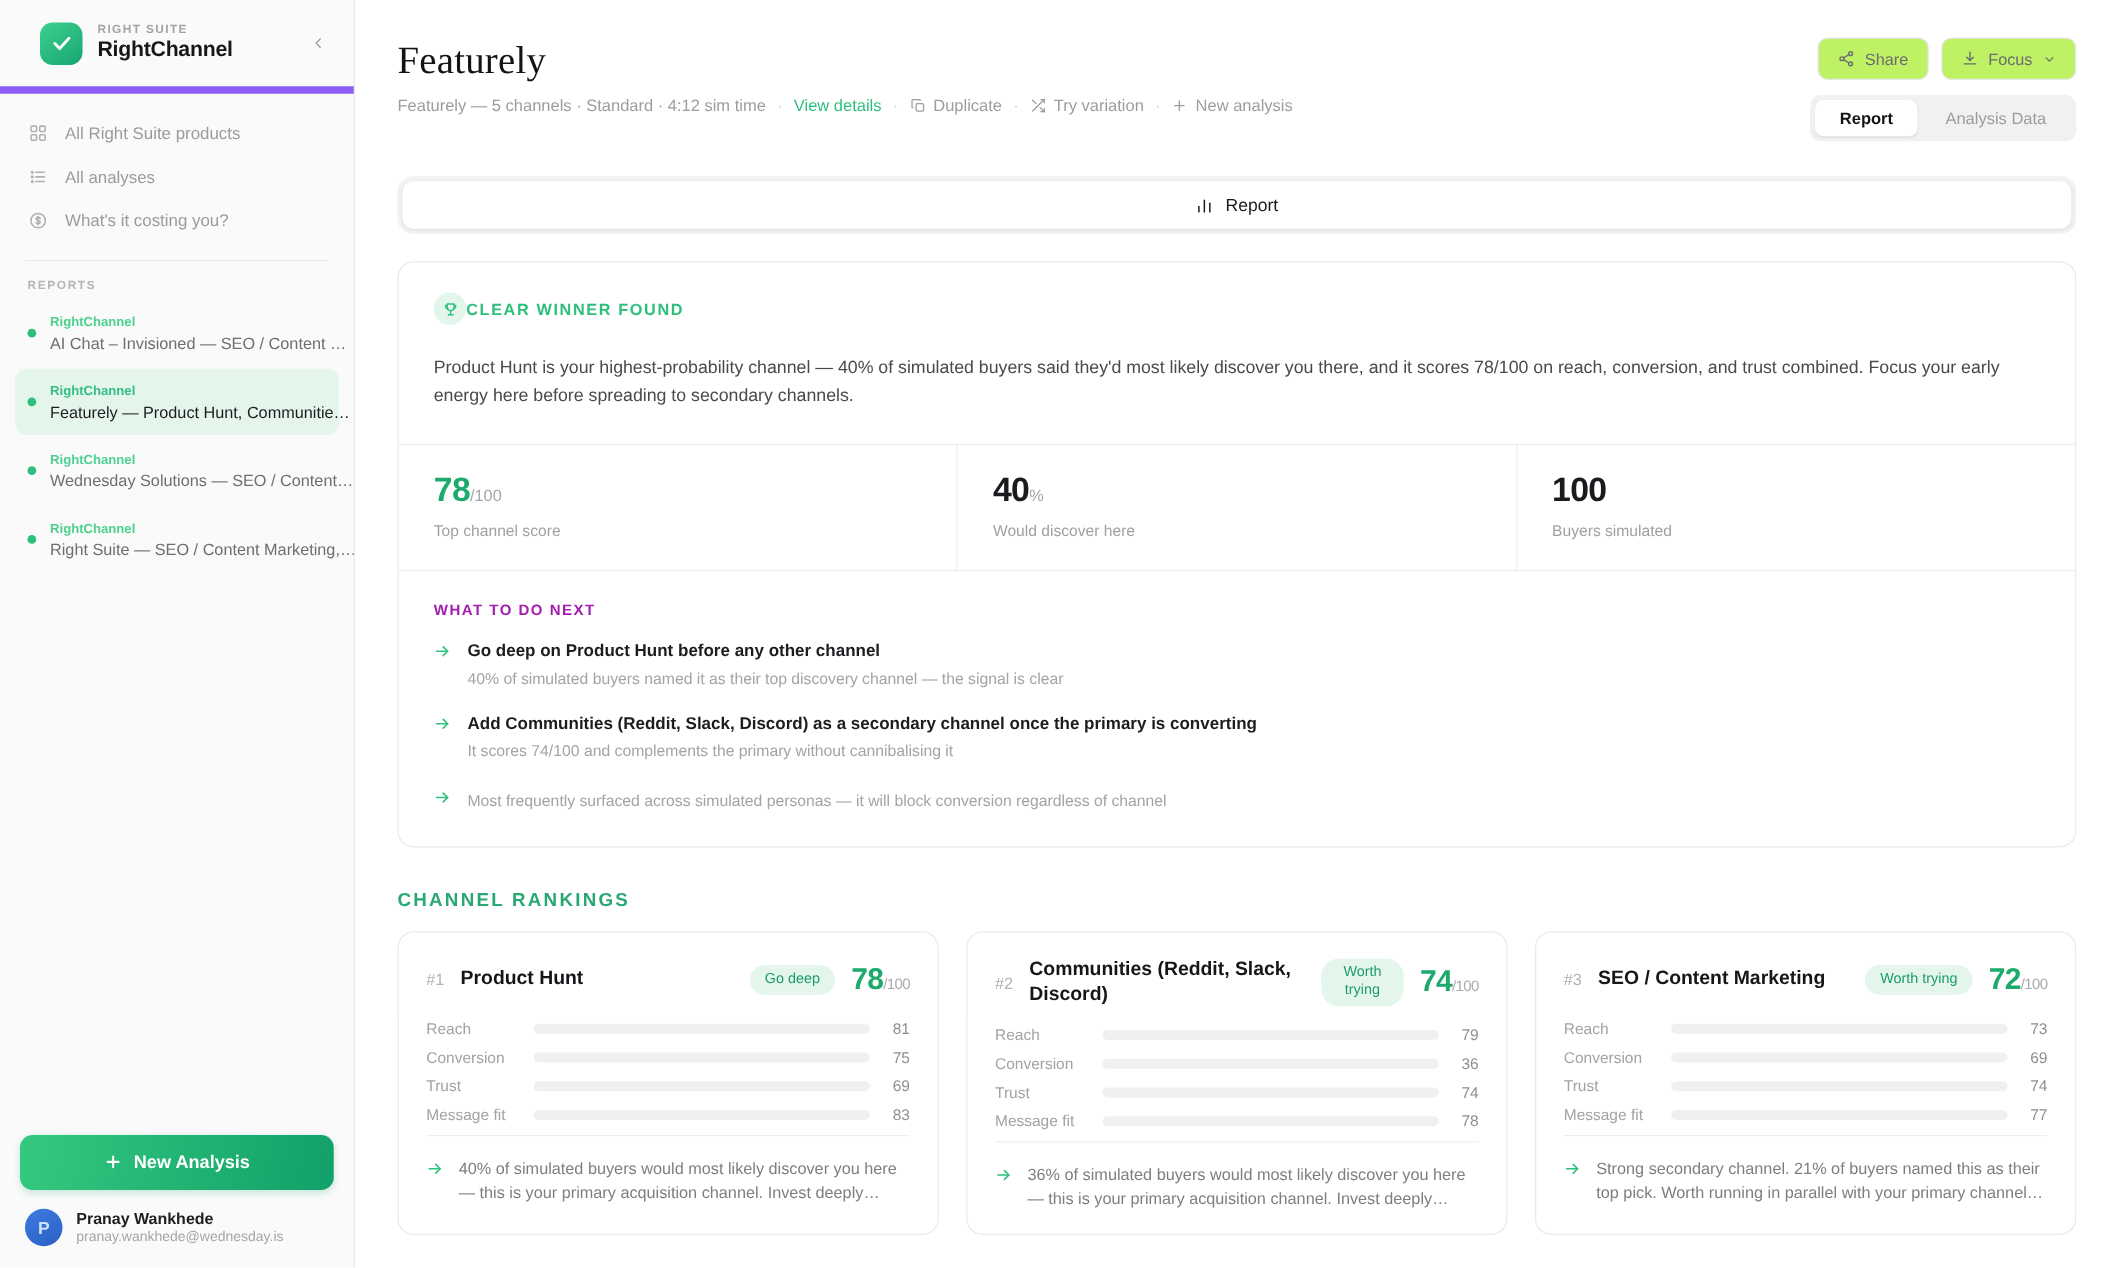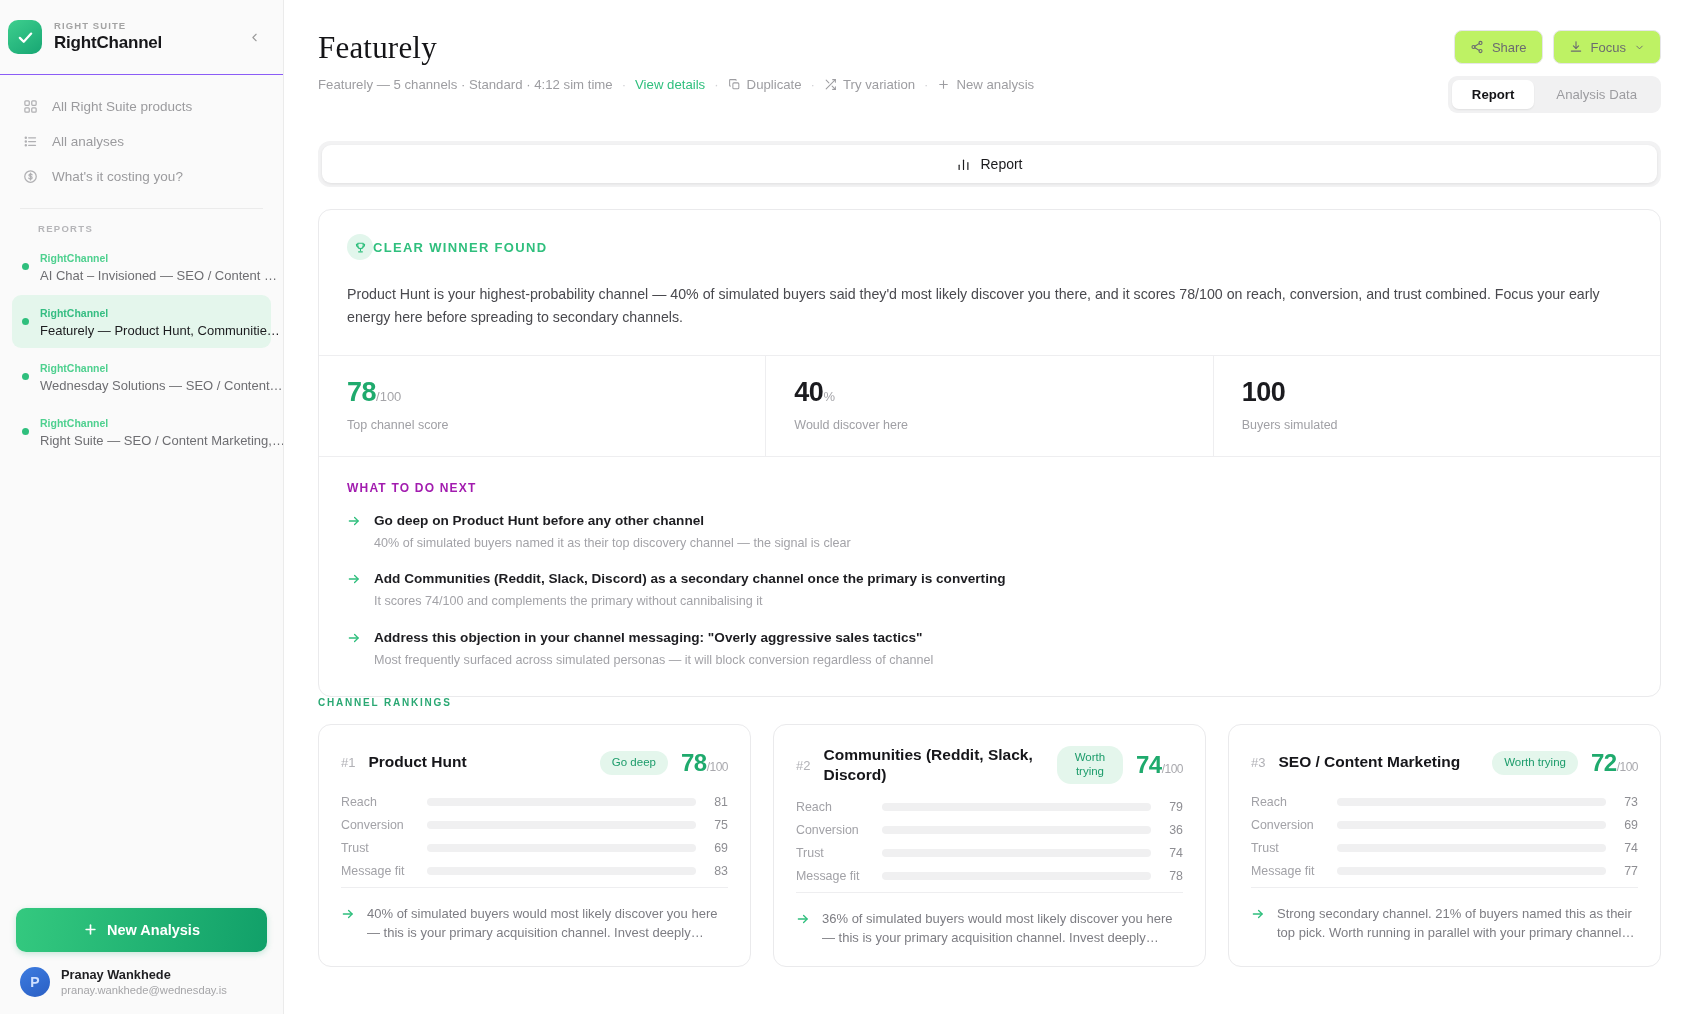--- a/index.html
+++ b/index.html
@@ -15,22 +15,22 @@
   
   .sidebar {
     width: 284px; min-width: 284px; height: 1014px;
     background: #fafafa;
     border-right: 1px solid #ebebeb;
     display: flex; flex-direction: column;
     position: relative;
   }
   .sb-head {
     display: flex; align-items: center; gap: 12px;
-    padding: 20px 18px 20px 8px;
-    border-bottom: 1px solid #8b5cf6;
+    padding: 20px 18px 20px 32px;
+    border-bottom: 6px solid #8b5cf6;
     height: 75px;
   }
   .logo-tile {
     width: 34px; height: 34px; border-radius: 10px;
     background: linear-gradient(145deg, #3ecf8e 0%, #17a673 100%);
     display: flex; align-items: center; justify-content: center;
     flex: 0 0 auto;
   }
   .logo-tile svg { display: block; }
   .sb-brand { flex: 1 1 auto; line-height: 1.1; }
@@ -48,21 +48,21 @@
   .sb-nav-item {
     display: flex; align-items: center; gap: 13px;
     padding: 9px 10px; border-radius: 8px; cursor: pointer;
     color: #9b9b9e; font-size: 13.5px;
   }
   .sb-nav-ico { width: 17px; height: 17px; display: flex; align-items: center; justify-content: center; color: #b0b0b3; }
 
   .sb-divider { height: 1px; background: #ebebeb; margin: 10px 20px 0 20px; }
   .sb-sect-label {
     font-size: 9.5px; letter-spacing: 1.3px; font-weight: 700; text-transform: uppercase;
-    color: #b5b5b8; padding: 14px 22px 6px 38px;
+    color: #b5b5b8; padding: 14px 22px 6px 22px;
   }
 
   .sb-reports { padding: 0 12px; overflow: hidden; flex: 0 0 auto; }
   .report-item {
     display: flex; gap: 11px; align-items: flex-start;
     padding: 8px 10px 9px 10px; border-radius: 9px; cursor: pointer; margin-bottom: 2px;
   }
   .report-item.active { background: #e4f6ec; }
   .report-dot { width: 7px; height: 7px; border-radius: 50%; background: #2fbf7d; margin-top: 15px; flex: 0 0 auto; }
   .report-txt { min-width: 0; flex: 1 1 auto; }
@@ -160,21 +160,21 @@
   .next-title {
     font-size: 12px; font-weight: 700; letter-spacing: 1.2px; text-transform: uppercase; color: #a21caf; margin-bottom: 16px;
   }
   .next-item { display: flex; gap: 13px; margin-bottom: 17px; }
   .next-item:last-child { margin-bottom: 2px; }
   .arrow-ico { color: #2fbf7d; flex: 0 0 auto; margin-top: 3px; }
   .next-main { font-size: 13.6px; font-weight: 700; color: #1d1d21; line-height: 1.4; }
   .next-sub { font-size: 12.6px; color: #a3a3a8; margin-top: 5px; line-height: 1.4; }
 
   .section-label {
-    font-size: 10px; font-weight: 700; letter-spacing: 1.8px;
+    margin-top: 34px; font-size: 15px; font-weight: 700; letter-spacing: 1.8px;
     text-transform: uppercase; color: #2aa873;
   }
 
   .rank-grid { display: flex; gap: 22px; margin-top: 16px; }
   .rank-card {
     flex: 1 1 0; border: 1px solid #eaeaec; border-radius: 13px; background: #fff;
     padding: 20px 22px 0 22px; min-width: 0;
   }
   .rank-head { display: flex; align-items: center; gap: 13px; min-height: 36px; }
   .rank-num { font-size: 13px; color: #b1b1b6; flex: 0 0 auto; }
@@ -456,21 +456,20 @@
           </div>
 
           <div class="next-item">
             <span class="arrow-ico">
               <svg width="14" height="14" viewBox="0 0 24 24" fill="none" stroke="currentColor" stroke-width="2.2" stroke-linecap="round" stroke-linejoin="round">
                   <line x1="4" y1="12" x2="19" y2="12"></line>
                   <polyline points="13 6 19 12 13 18"></polyline>
                 </svg>
             </span>
             <span>
-              <span class="next-main" style="display:block">Address this objection in your channel messaging: "Overly aggressive sales tactics"</span>
               <span class="next-sub" style="display:block">Most frequently surfaced across simulated personas — it will block conversion regardless of channel</span>
             </span>
           </div>
         </div>
       </section>
 
       <div class="section-label">CHANNEL RANKINGS</div>
 
       <div class="rank-grid">
 

